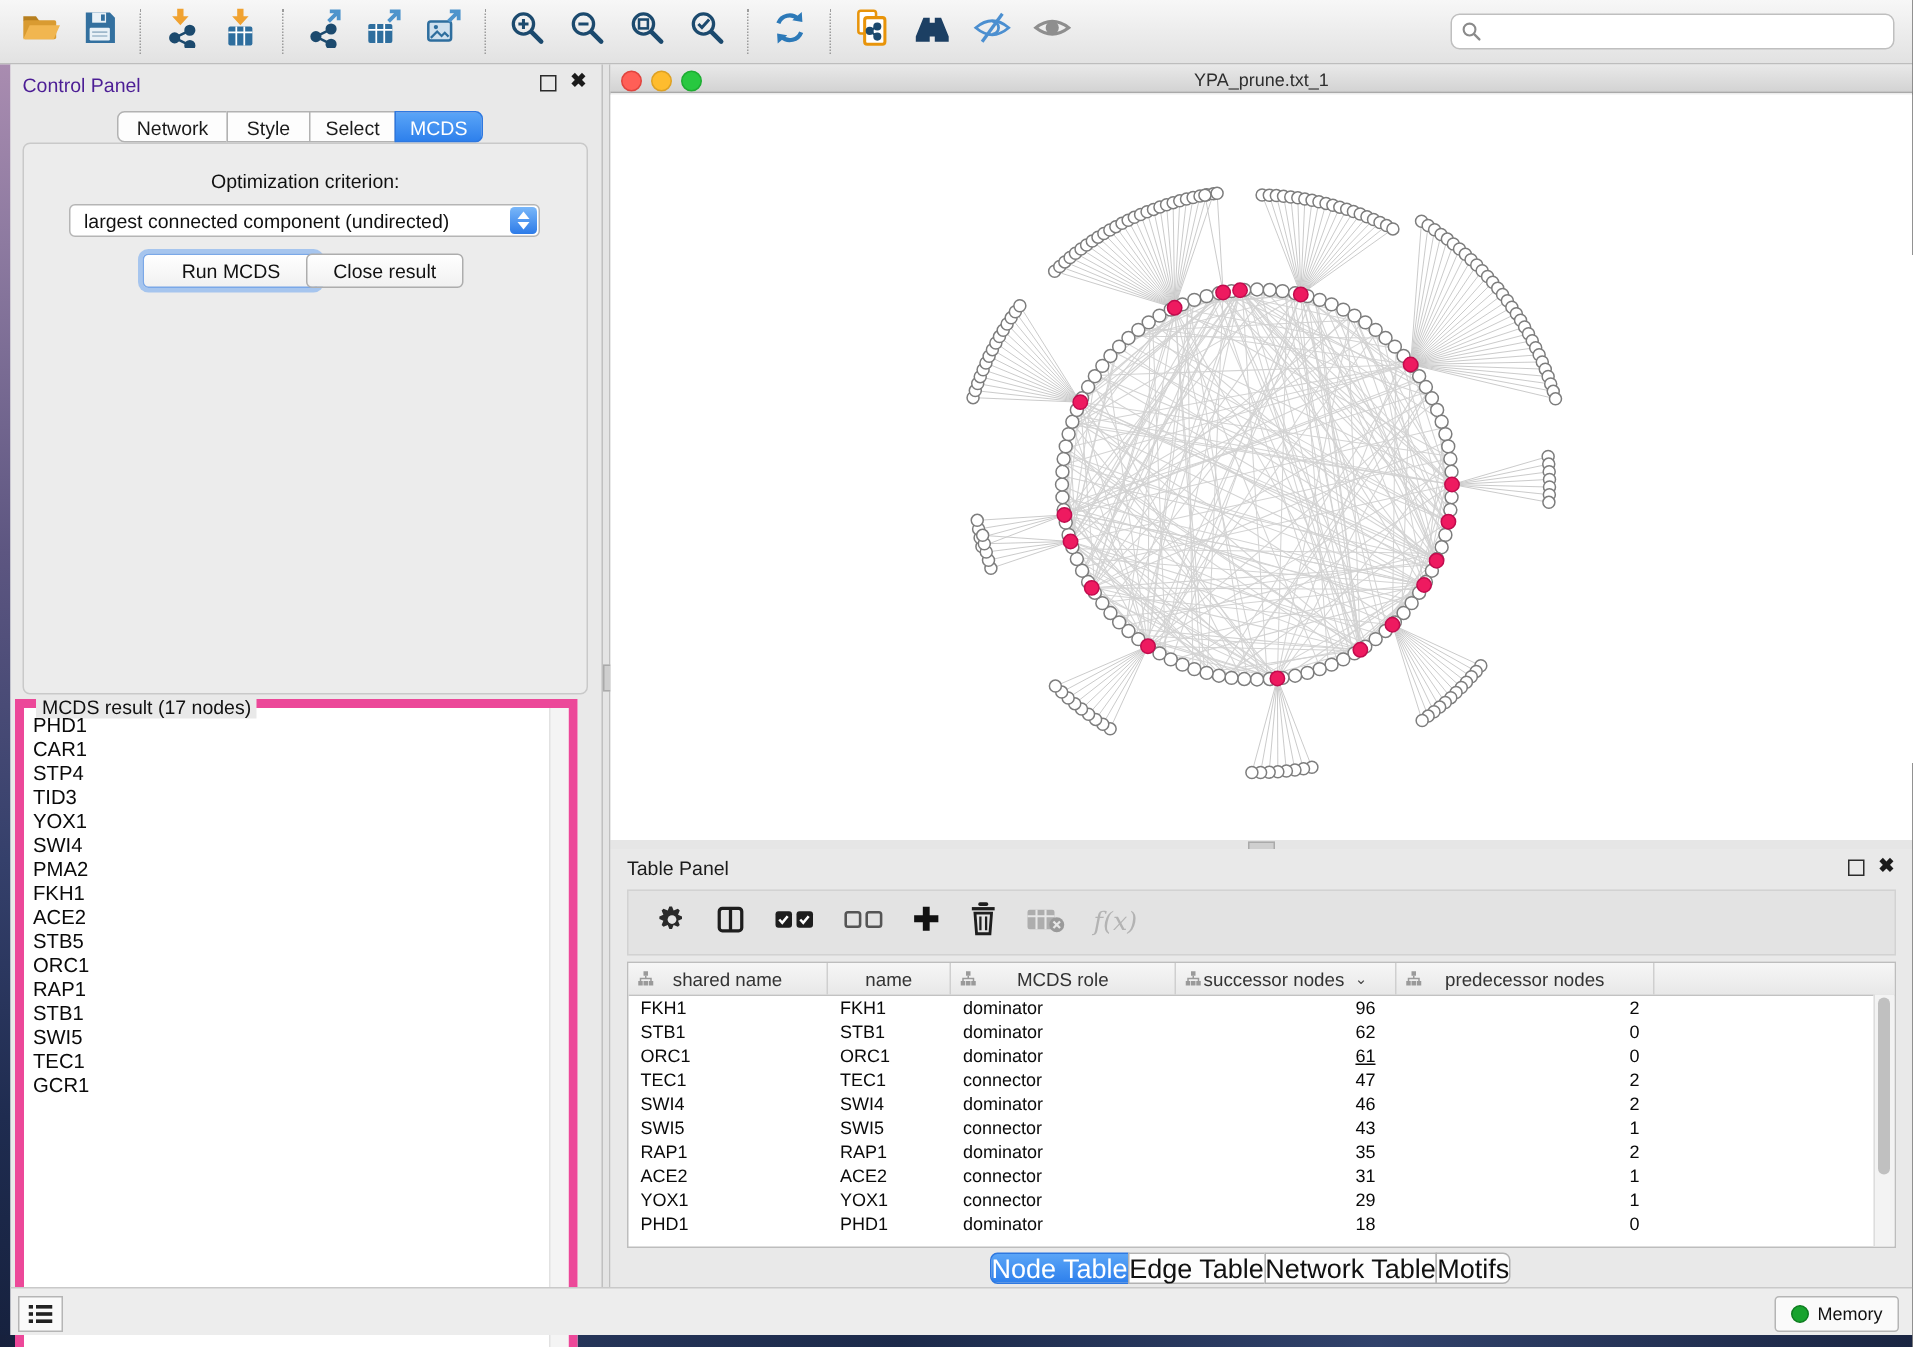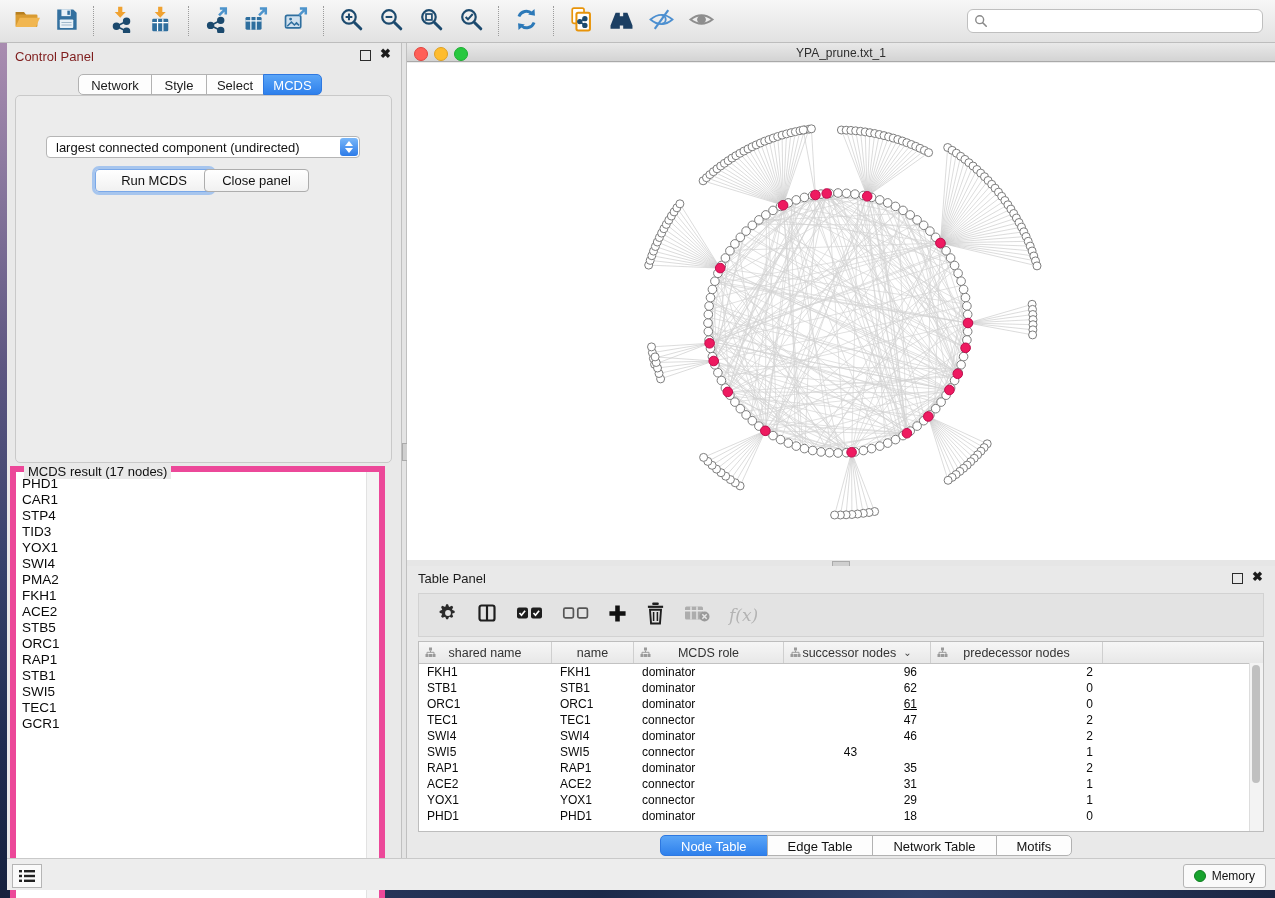--- a/index.html
+++ b/index.html
@@ -19,21 +19,21 @@
   .searchbox input{border:none;outline:none;flex:1;height:18px;font-size:12px;background:transparent;
                    font-family:"Liberation Sans",sans-serif;}
   
   .wall-left{position:absolute;left:0;top:43px;width:7px;height:855px;
      background:linear-gradient(180deg,#a98cb0 0%,#8d7aa0 14%,#5d5681 38%,#35406b 62%,#1f2c50 82%,#16213e 100%);}
   .wall-bottom{position:absolute;left:0;top:890px;width:1275px;height:8px;
      background:linear-gradient(90deg,#17213d,#2a3a60 22%,#1c2a4a 47%,#31426b 72%,#1a2542 100%);}
   
   .control-panel{position:absolute;left:7px;top:43px;width:394px;height:815px;background:#e9e9e9;}
   .panel-titlerow{position:absolute;left:0;top:0;width:100%;height:26px;}
-  .panel-title{position:absolute;left:8px;top:6px;font-size:13px;color:#7f1d1d;}
+  .panel-title{position:absolute;left:8px;top:6px;font-size:13px;color:#4c1d95;}
   .win-float{position:absolute;top:7px;width:9px;height:9px;border:1.6px solid #2b2b2b;background:transparent;}
   .win-close{position:absolute;top:4px;font-size:13px;font-weight:bold;color:#1b1b1b;line-height:14px;}
   .cp-float{right:30px;} .cp-close{right:10px;}
   .ctabs{position:absolute;left:71px;top:31px;height:21px;display:flex;}
   .ctab{height:21px;line-height:21px;text-align:center;font-size:13px;color:#1b1b1b;background:#fdfdfd;
         border:1px solid #b2b2b2;margin-left:-1px;box-sizing:border-box;}
   .ctab:first-child{border-radius:5px 0 0 5px;margin-left:0;}
   .ctab:last-child{border-radius:0 5px 5px 0;}
   .ctab.active{background:linear-gradient(#5aa5f7,#2e80ec);border-color:#2e78e0;color:#fff;}
   .subpanel{position:absolute;left:8px;top:52px;width:377px;height:368px;background:#ececec;
@@ -85,21 +85,21 @@
   .th{position:relative;border-right:1px solid #cfcfcf;display:flex;align-items:center;justify-content:center;
       font-size:12.5px;color:#333;box-sizing:border-box;flex:none;}
   .th .th-icon{position:absolute;left:6px;top:5px;width:11px;height:11px;}
   .th .sort{margin-left:7px;font-size:10px;color:#444;}
   .tr{display:flex;height:16px;align-items:center;font-size:12px;color:#0a0a0a;}
   .td{box-sizing:border-box;flex:none;padding-left:8px;white-space:nowrap;overflow:hidden;}
   .td.num{text-align:right;padding-left:0;}
   .tp-scroll{position:absolute;right:0;top:21px;bottom:0;width:13px;background:#f3f3f3;border-left:1px solid #ddd;}
   .tp-thumb{position:absolute;left:2px;top:2px;width:8px;height:118px;background:#c0c0c0;border-radius:4px;}
   .bottom-tabs{position:absolute;left:253px;top:269px;height:21px;display:flex;}
-  .btab{height:21px;line-height:21px;padding:0 20px;font-size:13px;color:#111;background:#fdfdfd;
+  .btab{height:21px;line-height:21px;padding:0 0;font-size:18px;color:#111;background:#fdfdfd;
         border:1px solid #b2b2b2;margin-left:-1px;box-sizing:border-box;}
   .btab:first-child{border-radius:5px 0 0 5px;margin-left:0;}
   .btab:last-child{border-radius:0 5px 5px 0;}
   .btab.active{background:linear-gradient(#5aa5f7,#2e80ec);border-color:#2e78e0;color:#fff;}
   
   .status-bar{position:absolute;left:7px;top:858px;width:1268px;height:32px;background:#ededed;
               border-top:1px solid #c9c9c9;box-sizing:border-box;}
   .list-btn{position:absolute;left:5px;top:5px;width:28px;height:22px;background:#fafafa;border:1px solid #b5b5b5;
             display:flex;align-items:center;justify-content:center;}
   .memory-btn{position:absolute;right:9px;top:5px;height:22px;border:1px solid #b5b5b5;background:#fafafa;
@@ -268,26 +268,27 @@
       <span class="win-float cp-float"></span>
       <span class="win-close cp-close">✖</span>
     </div>
     <div class="ctabs">
         <div class="ctab" style="width: 74px;">Network</div>
         <div class="ctab" style="width: 56px;">Style</div>
         <div class="ctab" style="width: 58px;">Select</div>
         <div class="ctab active" style="width: 59px;">MCDS</div>
       </div>
     <div class="subpanel">
+      <div class="opt-label">Optimization criterion:</div>
       <div class="combo">
         <span class="combo-text">largest connected component (undirected)</span>
         <span class="combo-step"></span>
       </div>
       <div class="btn btn-run">Run MCDS</div>
-      <div class="btn btn-closepanel">Close panel</div>
+      <div class="btn btn-closepanel">Close result</div>
     </div>
     <div class="result-box">
       <span class="result-legend">MCDS result (17 nodes)</span>
       <div class="result-list">
           <div class="result-item">PHD1</div>
           <div class="result-item">CAR1</div>
           <div class="result-item">STP4</div>
           <div class="result-item">TID3</div>
           <div class="result-item">YOX1</div>
           <div class="result-item">SWI4</div>
@@ -1145,21 +1146,21 @@
             <div class="td" style="width: 133px;">SWI4</div>
             <div class="td" style="width: 82px;">SWI4</div>
             <div class="td" style="width: 150px;">dominator</div>
             <div class="td num" style="width: 147px; padding-right: 14px;">46</div>
             <div class="td num" style="width: 172px; padding-right: 10px;">2</div>
           </div>
           <div class="tr">
             <div class="td" style="width: 133px;">SWI5</div>
             <div class="td" style="width: 82px;">SWI5</div>
             <div class="td" style="width: 150px;">connector</div>
-            <div class="td num" style="width: 147px; padding-right: 14px; text-align: center;">43</div>
+            <div class="td num" style="width: 147px; padding-right: 14px;">43</div>
             <div class="td num" style="width: 172px; padding-right: 10px;">1</div>
           </div>
           <div class="tr">
             <div class="td" style="width: 133px;">RAP1</div>
             <div class="td" style="width: 82px;">RAP1</div>
             <div class="td" style="width: 150px;">dominator</div>
             <div class="td num" style="width: 147px; padding-right: 14px;">35</div>
             <div class="td num" style="width: 172px; padding-right: 10px;">2</div>
           </div>
           <div class="tr">

